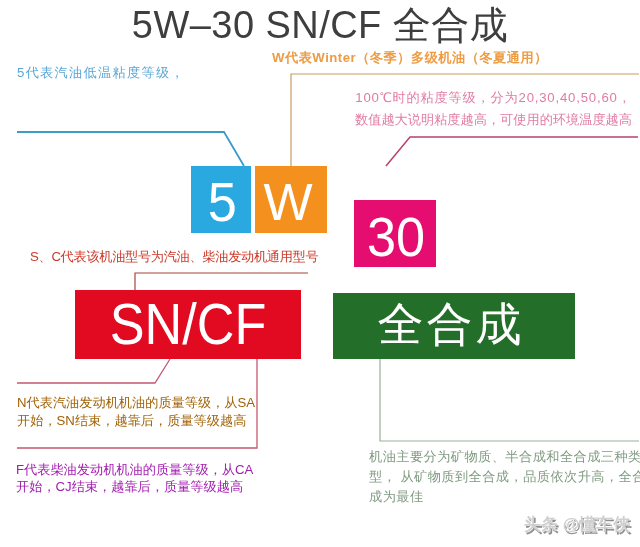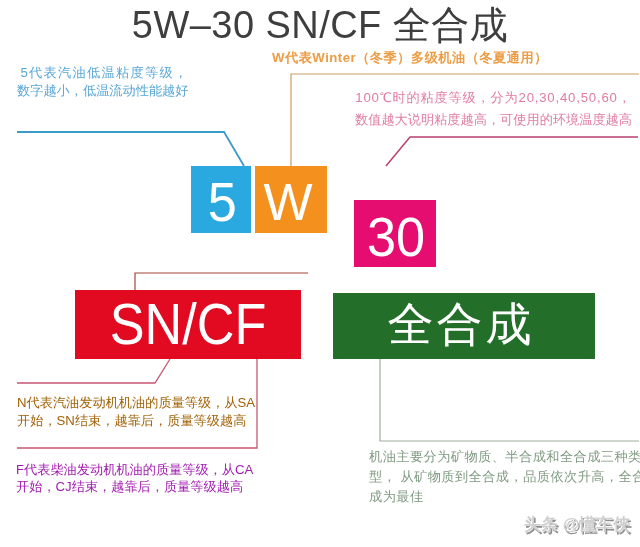--- a/index.html
+++ b/index.html
@@ -15,21 +15,21 @@
   #lines{left:0;top:0;width:640px;height:547px;pointer-events:none;}
   #lines polyline{fill:none;}
   #box-5{left:191px;top:166px;width:60px;height:67px;font-size:55px;}
   #box-5 span{transform:scaleX(.95) translate(1px,1.5px);}
   #box-w{left:255px;top:166px;width:72px;height:67px;font-size:52px;}
   #box-w span{transform:translate(-3px,2px);}
   #box-30{left:354px;top:166px;width:82px;height:67px;font-size:55px;margin-top:34px;}
   #box-30 span{transform:scaleX(.95) translate(1.5px,2.5px);}
   #box-sncf{left:75px;top:290px;width:226px;height:69px;font-size:58px;}
   #box-sncf span{transform:scaleX(.90) translateY(-1.5px);}
-  #box-syn{left:333px;top:293px;width:262px;height:66px;font-size:46px;letter-spacing:3px;}
+  #box-syn{left:333px;top:293px;width:242px;height:66px;font-size:46px;letter-spacing:3px;}
   #box-syn span{transform:translate(-3px,-1px);}
   #note-5{left:17px;top:64px;}
   #note-5 span:first-child{letter-spacing:1.3px;text-align:right;}
   #note-w{left:272px;top:49px;letter-spacing:0.5px;font-weight:bold;}
   #note-100{left:355px;top:87px;line-height:21.5px;}
   #note-100 span:first-child{letter-spacing:0.8px;text-align:center;}
   #note-sc{left:30px;top:248px;letter-spacing:-0.3px;}
   #note-n{left:17px;top:394px;}
   #note-f{left:16px;top:461px;line-height:17px;}
   #note-syn{left:369px;top:447px;line-height:20px;letter-spacing:0.45px;}
@@ -48,21 +48,20 @@
     <polyline points="639,74 291,74 291,166" stroke-width="1.2" style="stroke: rgb(200, 157, 98);"></polyline>
     <polyline points="638,137 410,137 386,166" stroke-width="1.5" style="stroke: rgb(185, 64, 113);"></polyline>
     <polyline points="308,273 135,273 135,290" stroke-width="1.2" style="stroke: rgb(168, 69, 58);"></polyline>
     <polyline points="17,383 155,383 170,359" stroke-width="1.3" style="stroke: rgb(199, 86, 115);"></polyline>
     <polyline points="17,448 257,448 257,359" stroke-width="1.3" style="stroke: rgb(199, 86, 115);"></polyline>
     <polyline points="380,358 380,441 639,441" stroke-width="1.2" style="stroke: rgb(156, 175, 156);"></polyline>
   </svg>
 
   <div id="note-5" class="abs note" style="color: rgb(90, 167, 215);">
     <span>5代表汽油低温粘度等级，</span>
-    <span>数字越小，低温流动性能越好</span>
   </div>
 
   <div id="note-w" class="abs note" style="color: rgb(237, 156, 67);">
     <span>W代表Winter（冬季）多级机油（冬夏通用）</span>
   </div>
 
   <div id="note-100" class="abs note" style="color: rgb(224, 124, 164);">
     <span>100℃时的粘度等级，分为20,30,40,50,60，</span>
     <span>数值越大说明粘度越高，可使用的环境温度越高</span>
   </div>
@@ -72,20 +71,23 @@
     </div>
 
   <div id="box-w" class="abs box" style="background: rgb(244, 145, 30); color: rgb(255, 255, 255);">
       <span>W</span>
     </div>
 
   <div id="box-30" class="abs box" style="background: rgb(229, 13, 111); color: rgb(255, 255, 255);">
       <span>30</span>
     </div>
 
+  <div id="note-sc" class="abs note" style="color: rgb(204, 57, 41);">
+    <span>S、C代表该机油型号为汽油、柴油发动机通用型号</span>
+  </div>
 
   <div id="box-sncf" class="abs box" style="background: rgb(225, 10, 33); color: rgb(255, 255, 255);">
       <span>SN/CF</span>
     </div>
 
   <div id="box-syn" class="abs box" style="background: rgb(35, 111, 42); color: rgb(255, 255, 255);">
       <span>全合成</span>
     </div>
 
   <div id="note-n" class="abs note" style="color: #a16207;">

